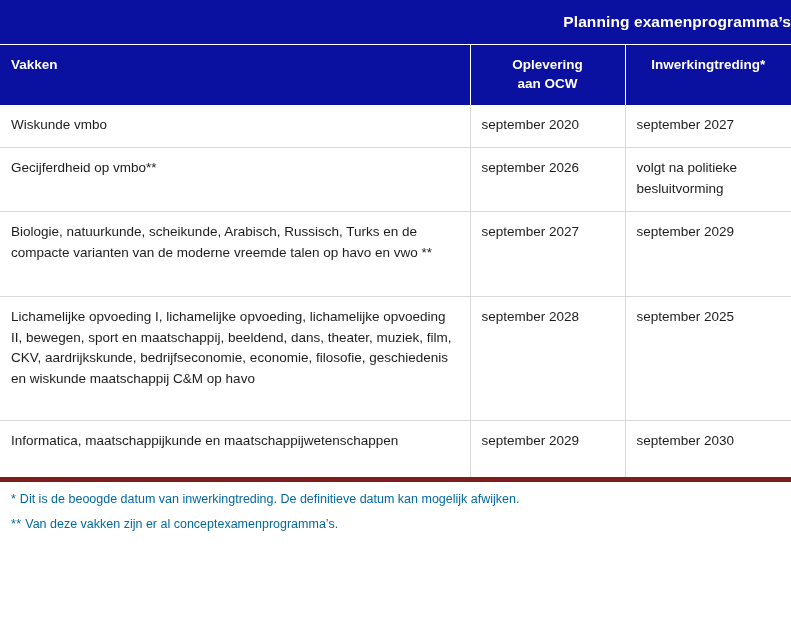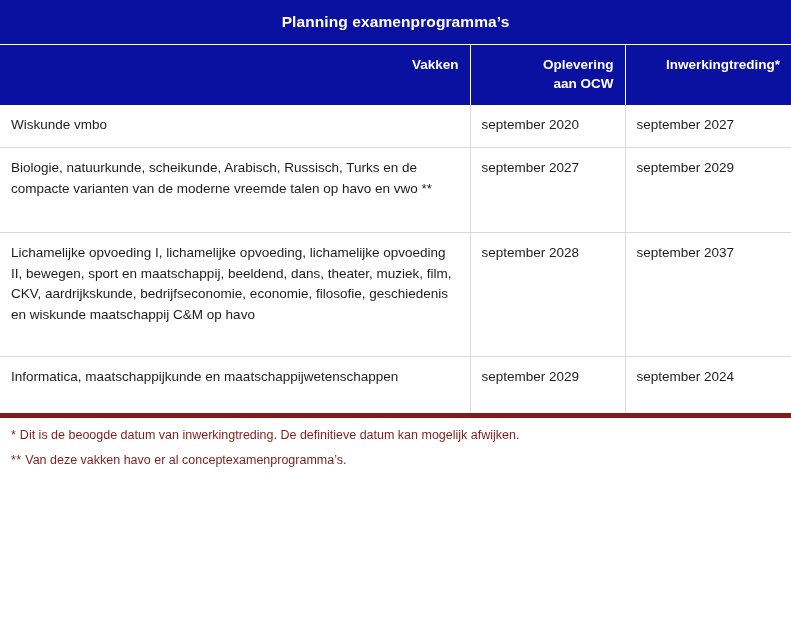--- a/index.html
+++ b/index.html
@@ -22,21 +22,21 @@
     box-sizing: border-box;
   }
 
   
   .title-bar {
     background: #0a11a0;
     color: #ffffff;
     height: 44px;
     display: flex;
     align-items: center;
-    justify-content: center;
+    justify-content: flex-end;
     box-sizing: border-box;
   }
   .title-bar .title-text {
     font-size: 15.5px;
     font-weight: bold;
     letter-spacing: 0.1px;
     line-height: 1;
   }
 
   
@@ -59,26 +59,26 @@
     font-size: 13.5px;
     font-weight: bold;
     padding: 10px 11px 12px 11px;
     vertical-align: top;
     border-left: 1px solid #ffffff;
     border-top: 1px solid #ffffff;
     box-sizing: border-box;
     line-height: 1.42;
   }
   thead th.th-vak {
-    text-align: right;
+    text-align: left;
     border-left: none;
   }
   thead th.th-opl,
   thead th.th-inw {
-    text-align: right;
+    text-align: center;
   }
   thead th .hdr-line {
     display: block;
   }
 
   tbody td {
     border-top: 1px solid #d9d9d9;
     border-left: 1px solid #d9d9d9;
     padding: 10px 11px 10px 11px;
     vertical-align: top;
@@ -105,21 +105,21 @@
   tr.r4 td { height: 124px; }
   tr.r5 td { height: 59px; }
 
   
   .footnotes {
     padding: 10px 11px 0 11px;
     box-sizing: border-box;
   }
   .footnote {
     font-size: 12.5px;
-    color: #7f1d1d;
+    color: #0369a1;
     line-height: 1.25;
     margin-bottom: 10px;
   }
   .footnote .mark {
     letter-spacing: 0.5px;
   }
 </style>
 </head>
 <body>
 
@@ -148,42 +148,47 @@
           <span class="hdr-line">Inwerkingtreding*</span>
         </th>
       </tr>
     </thead>
     <tbody>
       <tr class="r0">
         <td class="cell-vak">Wiskunde vmbo</td>
         <td class="cell-opl">september 2020</td>
         <td class="cell-inw">september 2027</td>
       </tr>
+      <tr class="r2">
+        <td class="cell-vak">Gecijferdheid op vmbo**</td>
+        <td class="cell-opl">september 2026</td>
+        <td class="cell-inw">volgt na politieke besluitvorming</td>
+      </tr>
       <tr class="r3">
         <td class="cell-vak">Biologie, natuurkunde, scheikunde, Arabisch, Russisch, Turks en de compacte varianten van de moderne vreemde talen op havo en vwo **</td>
         <td class="cell-opl">september 2027</td>
         <td class="cell-inw">september 2029</td>
       </tr>
       <tr class="r4">
         <td class="cell-vak">Lichamelijke opvoeding I, lichamelijke opvoeding, lichamelijke opvoeding II, bewegen, sport en maatschappij, beeldend, dans, theater, muziek, film, CKV, aardrijkskunde, bedrijfseconomie, economie, filosofie, geschiedenis en wiskunde maatschappij C&amp;M op havo</td>
         <td class="cell-opl">september 2028</td>
-        <td class="cell-inw">september 2037</td>
+        <td class="cell-inw">september 2025</td>
       </tr>
       <tr class="r5">
         <td class="cell-vak">Informatica, maatschappijkunde en maatschappijwetenschappen</td>
         <td class="cell-opl">september 2029</td>
-        <td class="cell-inw">september 2024</td>
+        <td class="cell-inw">september 2030</td>
       </tr>
     </tbody>
   </table>
 
   <div class="footnotes">
     <div class="footnote">
       <span class="mark">*</span>
       <span>Dit is de beoogde datum van inwerkingtreding. De definitieve datum kan mogelijk afwijken.</span>
     </div>
     <div class="footnote">
       <span class="mark">**</span>
-      <span>Van deze vakken havo er al conceptexamenprogramma’s.</span>
+      <span>Van deze vakken zijn er al conceptexamenprogramma’s.</span>
     </div>
   </div>
 
 </div>
 
 </body></html>

